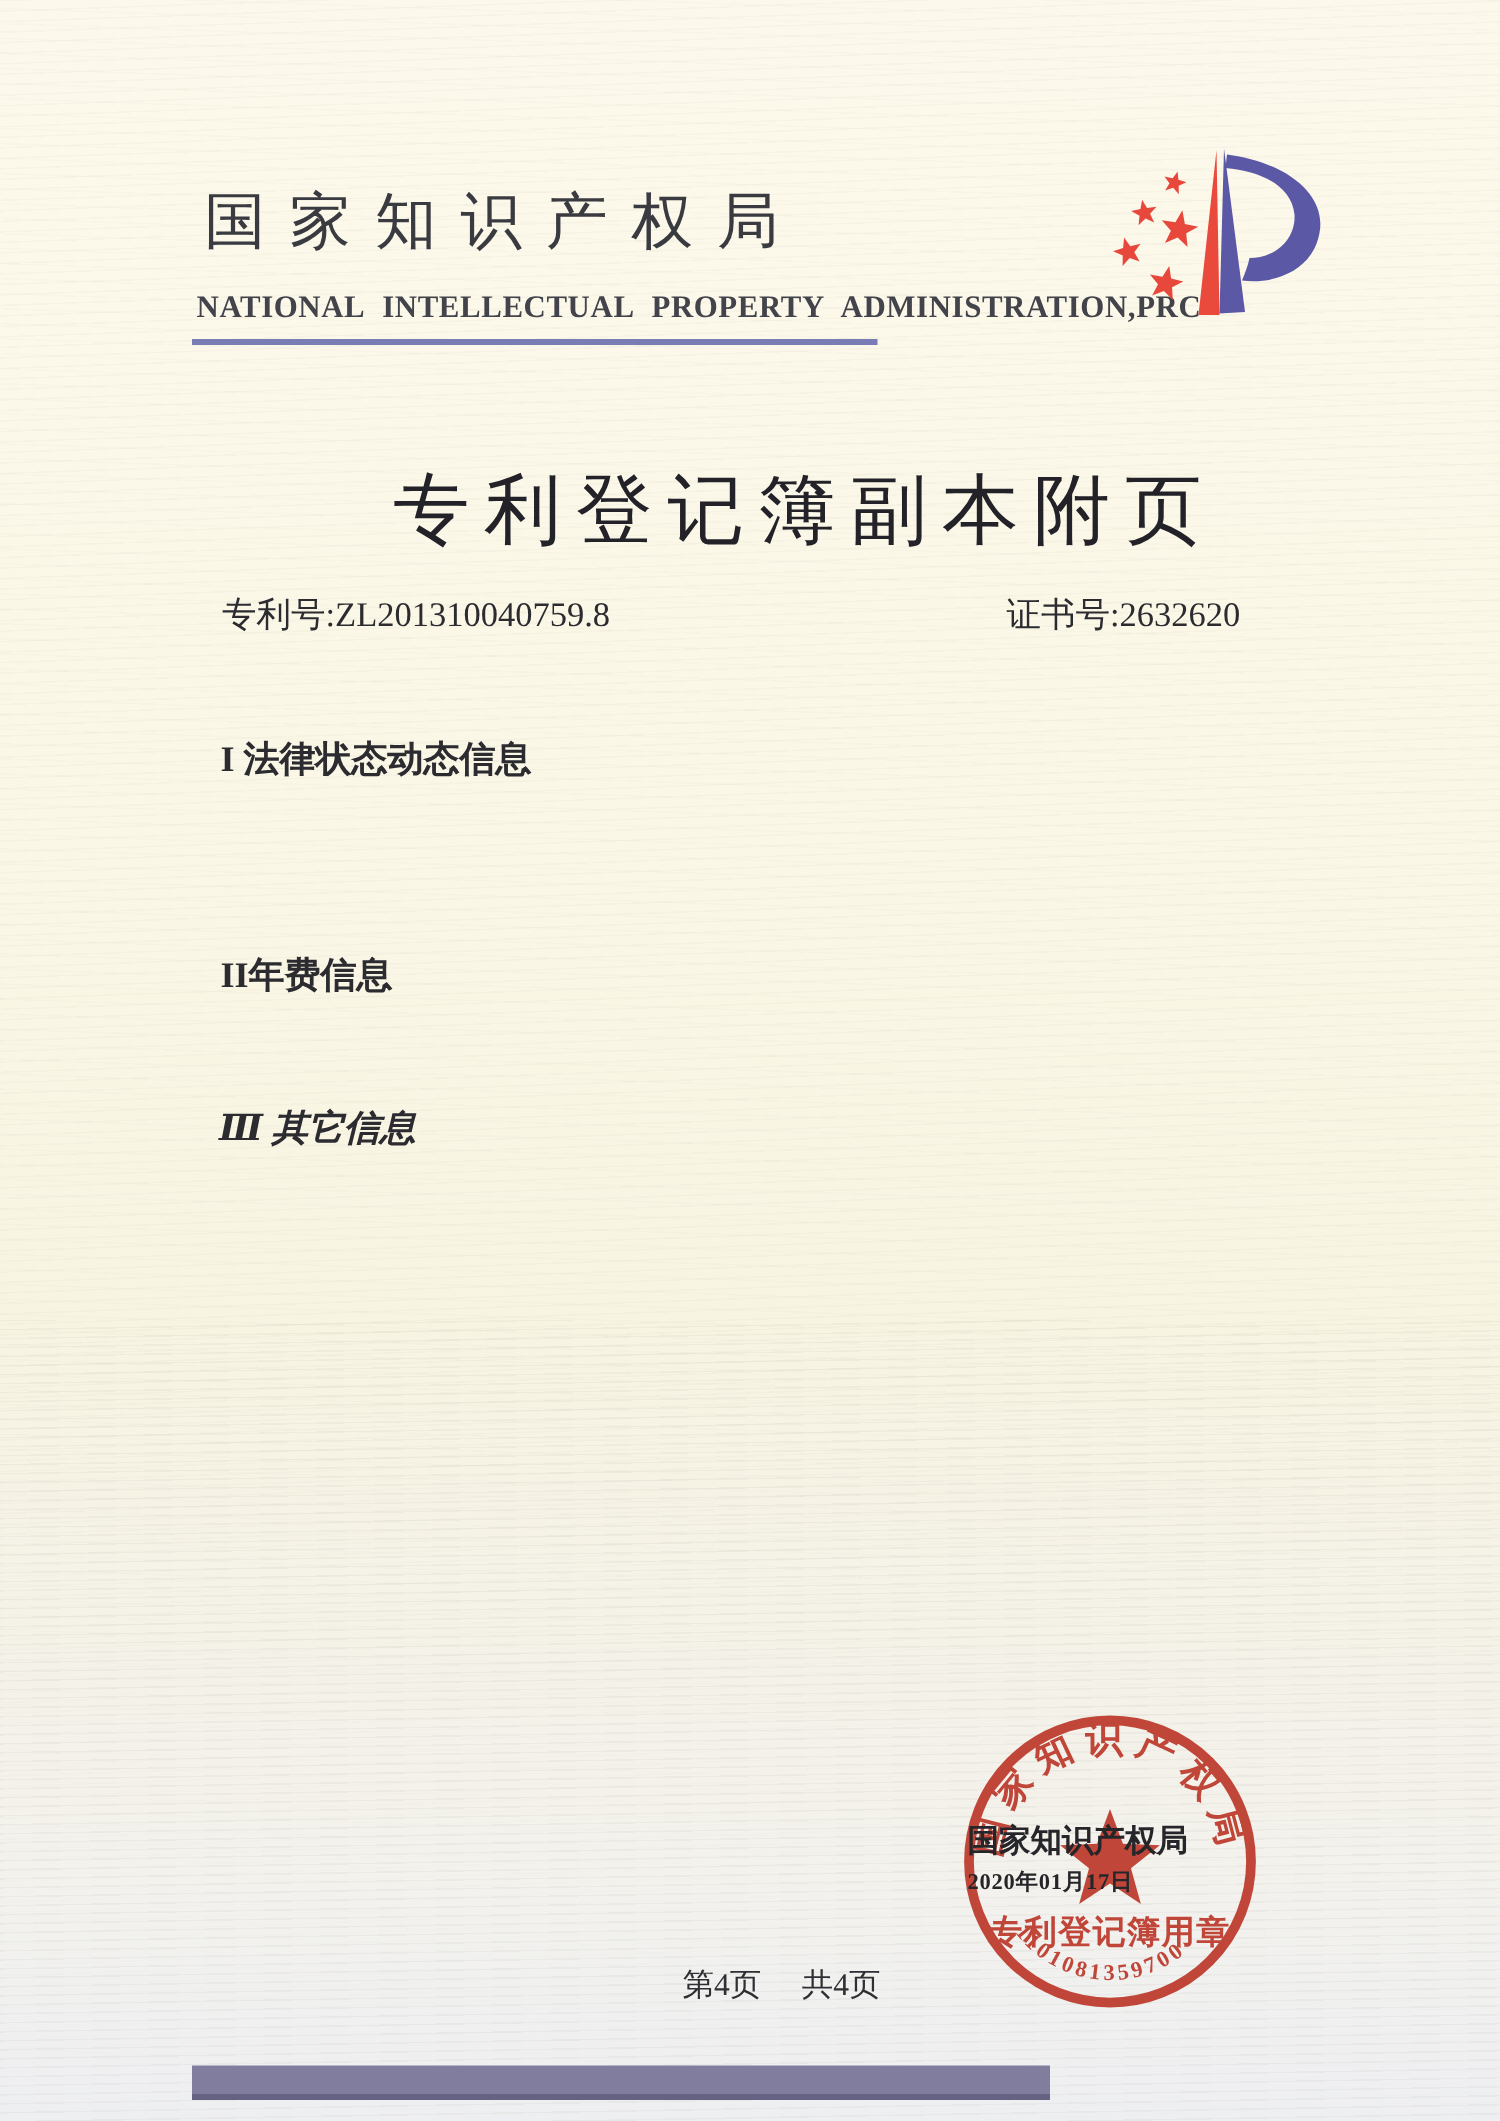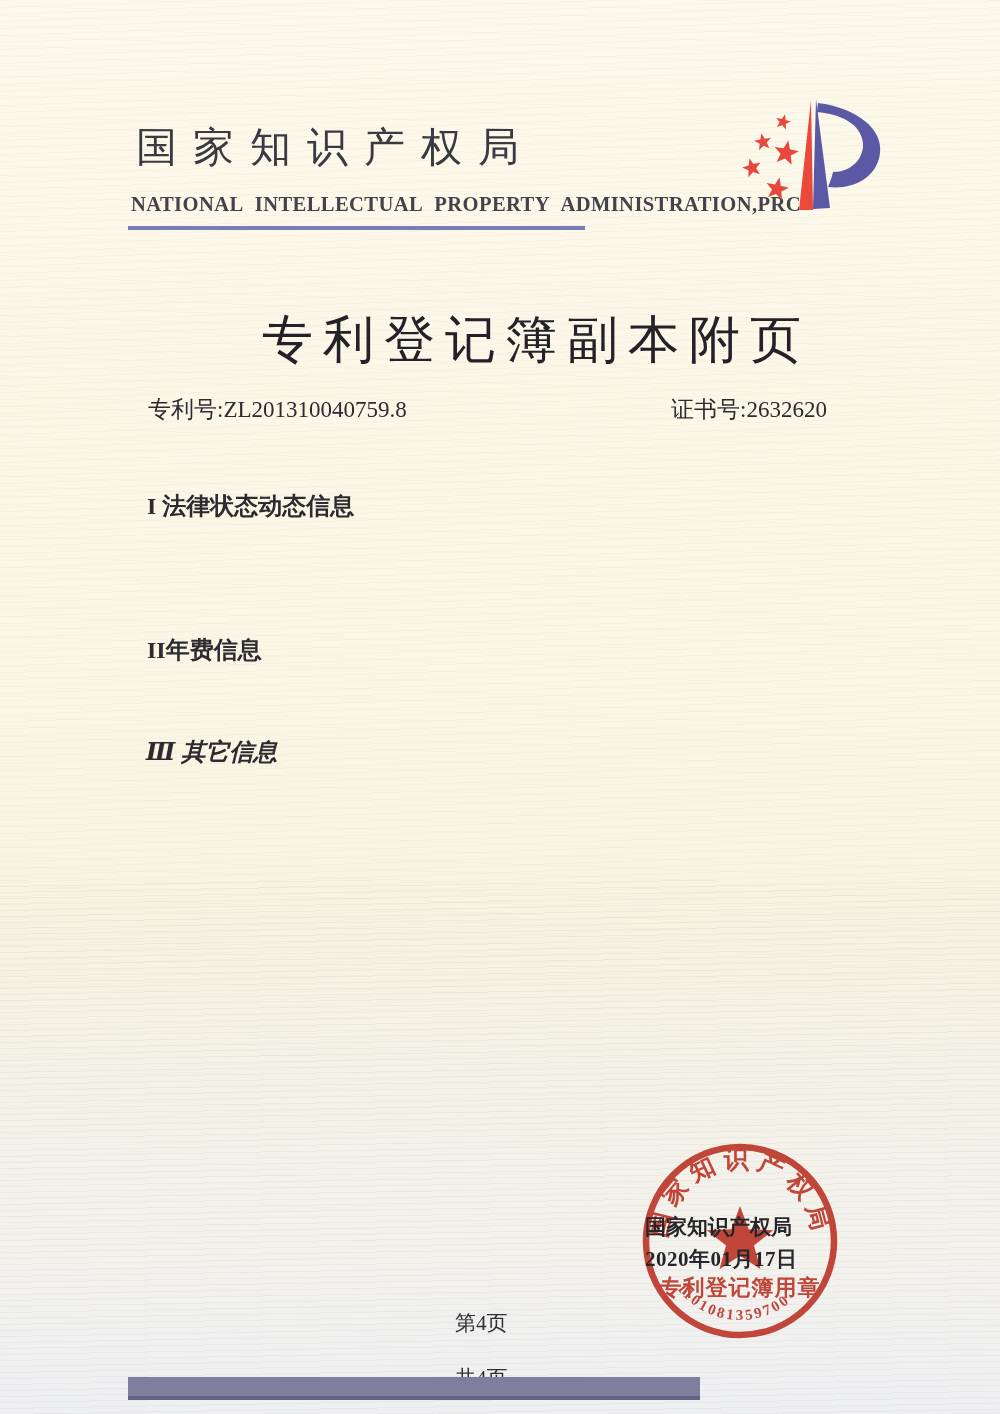--- a/index.html
+++ b/index.html
@@ -62,24 +62,24 @@
     color:rgba(255,255,255,.22);
     -webkit-text-stroke:5px rgba(255,255,255,.85);
     white-space:nowrap; z-index:1;
   }
 
   .seal { position:absolute; left:630px; top:1131px; z-index:2; opacity:.93; }
   .seal text { font-family:"Liberation Serif","DejaVu Serif",serif; }
 
   .stamp-line { position:absolute; z-index:3; font-weight:600; color:#26262a; white-space:nowrap; }
   .stamp-line1 { left:645px; top:1213px; font-size:21px; letter-spacing:0px; }
-  .stamp-line2 { left:645px; top:1245px; font-size:21px; letter-spacing:.5px; }
+  .stamp-line2 { left:645px; top:1245px; font-size:15px; letter-spacing:.5px; }
 
   .footer { position:absolute; left:455px; top:1309px; display:flex; gap:27px; z-index:2;
-            font-size:21px; color:#2f2f34;flex-direction:column; }
+            font-size:21px; color:#2f2f34; }
 
   .scan-bar {
     position:absolute; left:128px; top:1377px; width:572px; height:23px;
     background:#817d9f; border-bottom:4px solid #666283; z-index:2;
   }
 </style>
 </head>
 <body>
 
 <div class="page">

